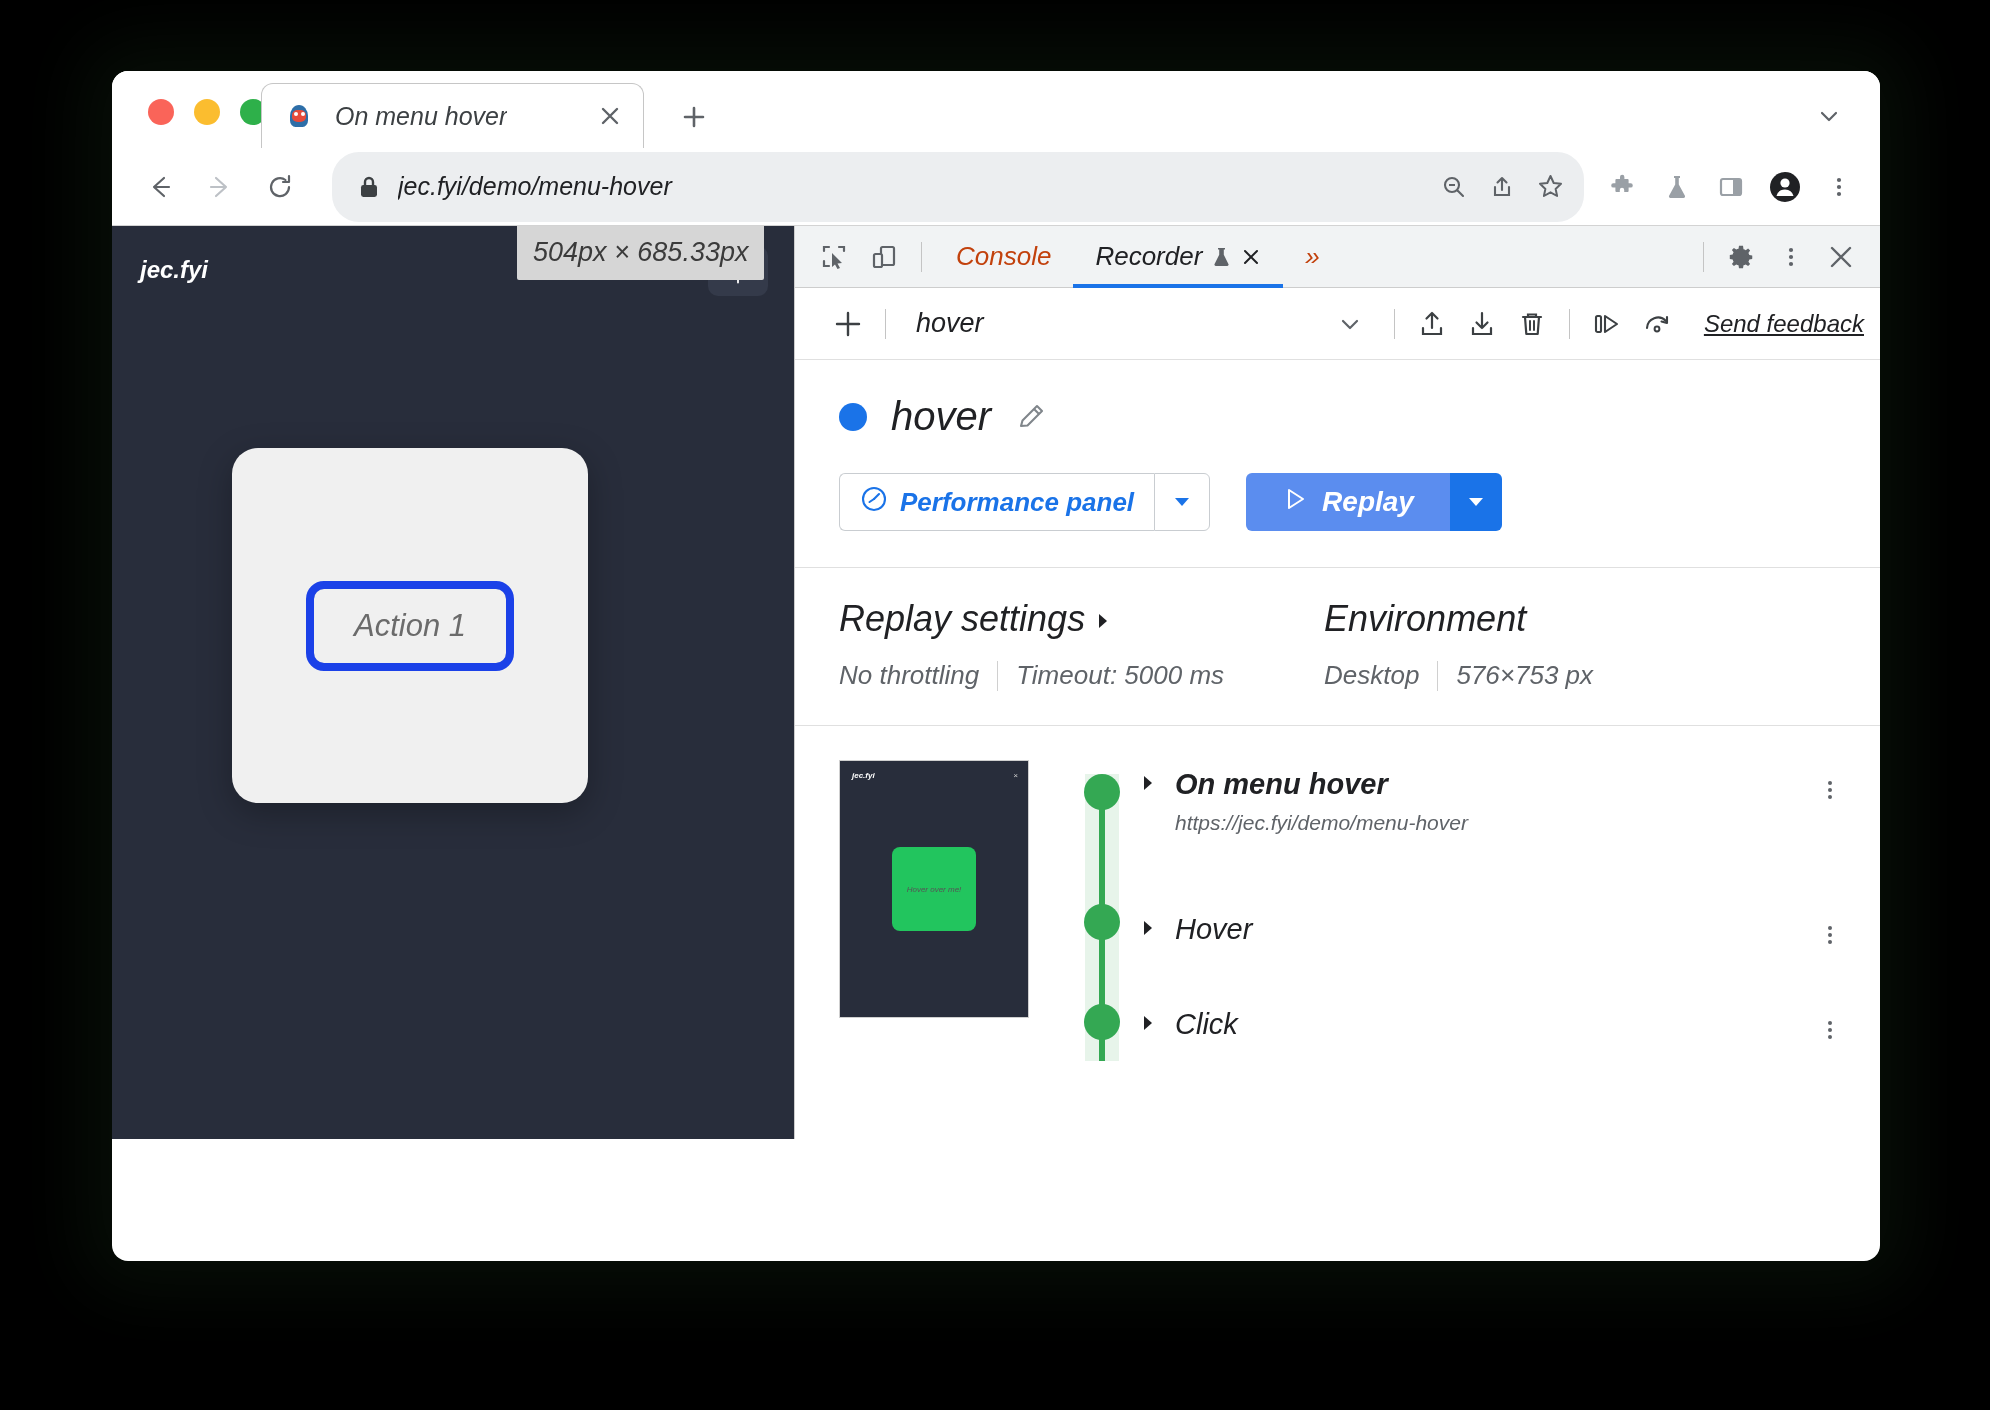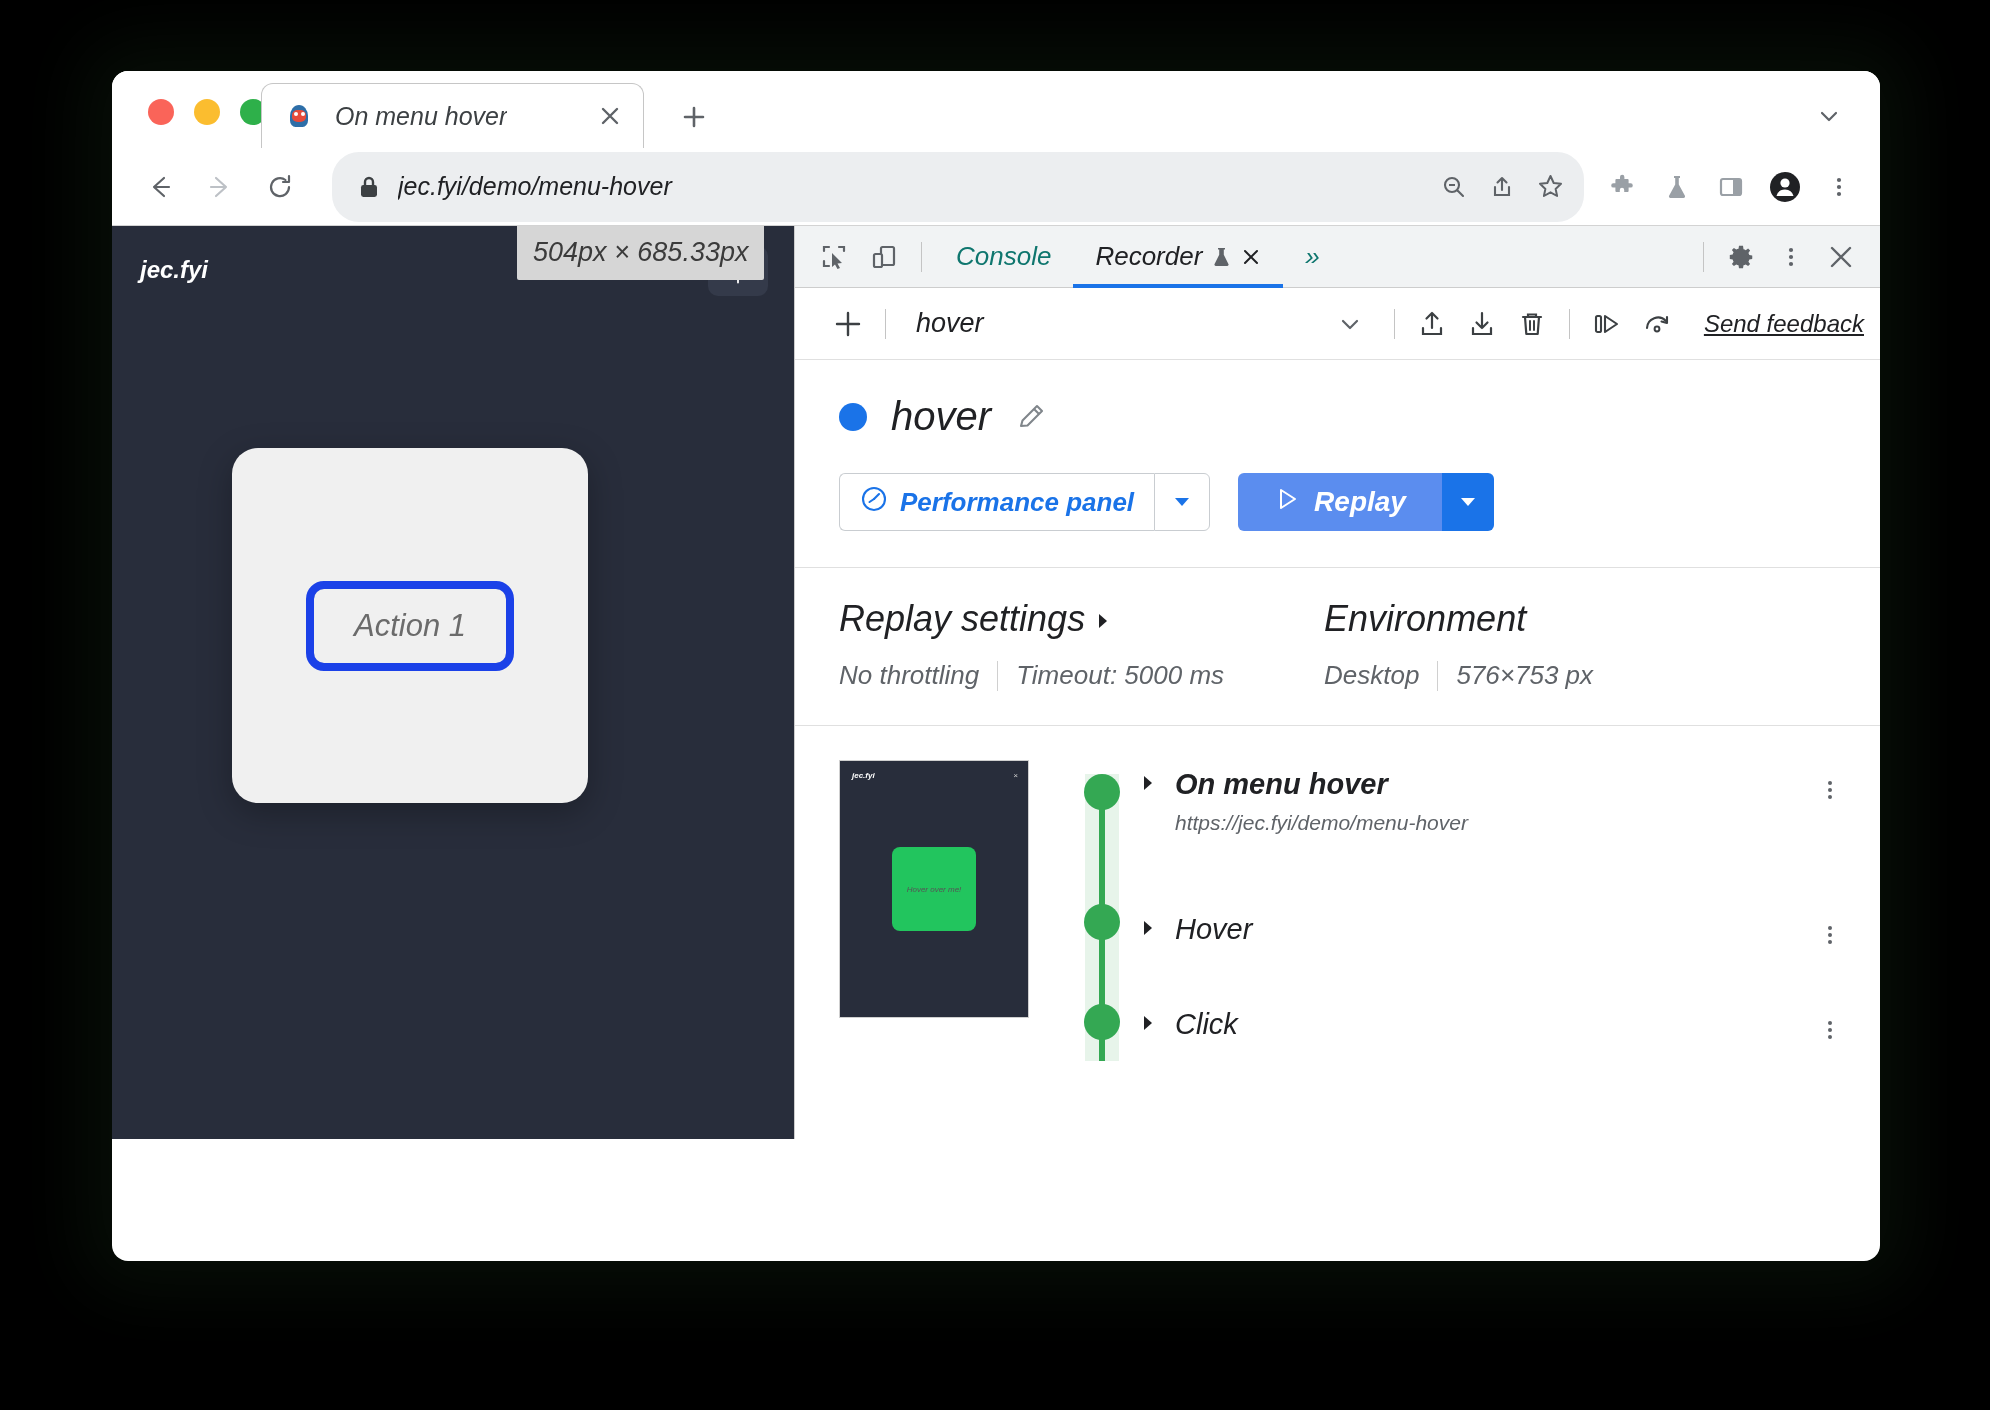--- a/index.html
+++ b/index.html
@@ -124,21 +124,21 @@
   .dt-tabbar {
     position: relative; height: 62px; background: #f1f3f4;
     border-bottom: 1px solid #cdcdcd;
     display: flex; align-items: center;
   }
   .dt-icon-btn { width: 50px; height: 50px; display:flex; align-items:center; justify-content:center; color:#5f6368; }
   .dt-icon-btn:first-child { margin-left: 14px; }
   .dt-sep { width: 1px; height: 30px; background: #c4c4c4; margin: 0 12px; }
   .dt-tab {
     height: 62px; display: flex; align-items: center; gap: 10px;
-    padding: 0 22px; font-size: 26px; color: #0f766e; position: relative;
+    padding: 0 22px; font-size: 26px; color: #c2410c; position: relative;
   }
   .dt-tab.active { color: #202124; }
   .dt-tab.active::after {
     content: ''; position: absolute; left: 0; right: 0; bottom: 0; height: 4px; background: #1a73e8;
   }
   .dt-tab .mini { display: flex; align-items: center; color: #5f6368; }
   .dt-right { margin-left: auto; display: flex; align-items: center; padding-right: 14px; }
 
   
   .rec-toolbar {
@@ -153,21 +153,21 @@
     font-size: 24px; color: #202124; text-decoration: underline; margin-left: 22px; white-space: nowrap;
   }
 
   
   .rec-head { padding: 34px 44px 0 44px; }
   .rec-title-row { display: flex; align-items: center; gap: 24px; }
   .rec-bullet { width: 28px; height: 28px; border-radius: 50%; background: #1a73e8; flex: none; }
   .rec-title { font-size: 40px; color: #202124; }
   .pencil { color: #80868b; display: flex; }
 
-  .rec-buttons { display: flex; align-items: center; gap: 28px; margin: 34px 0 36px; }
+  .rec-buttons { display: flex; align-items: center; gap: 36px; margin: 34px 0 36px; }
   .split-btn { display: flex; align-items: stretch; height: 58px; }
   .split-main {
     display: flex; align-items: center; gap: 12px;
     border: 1px solid #c9cdd1; border-right: none; border-radius: 6px 0 0 6px;
     padding: 0 20px; font-size: 26px; color: #1a73e8; background: #fff; font-weight: 700;
   }
   .split-arrow {
     width: 56px; border: 1px solid #c9cdd1; border-radius: 0 6px 6px 0;
     display: flex; align-items: center; justify-content: center; background: #fff;
   }

